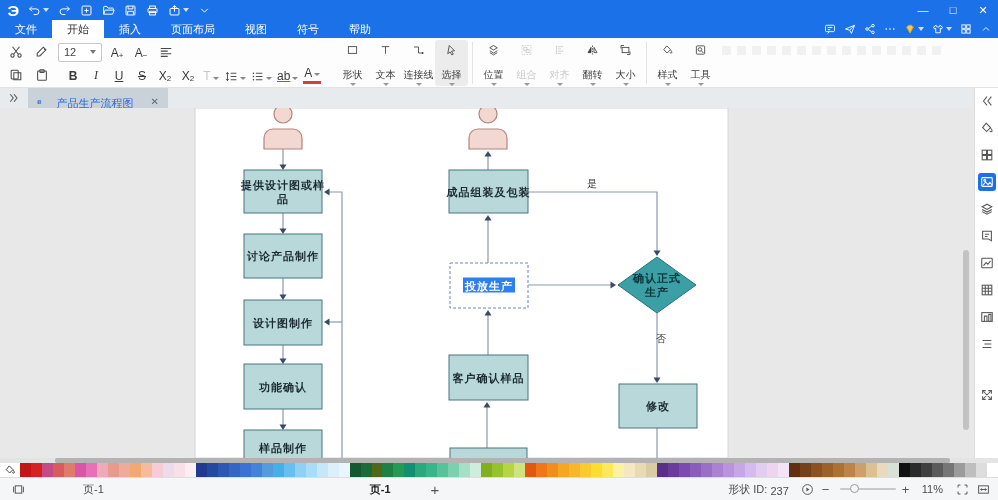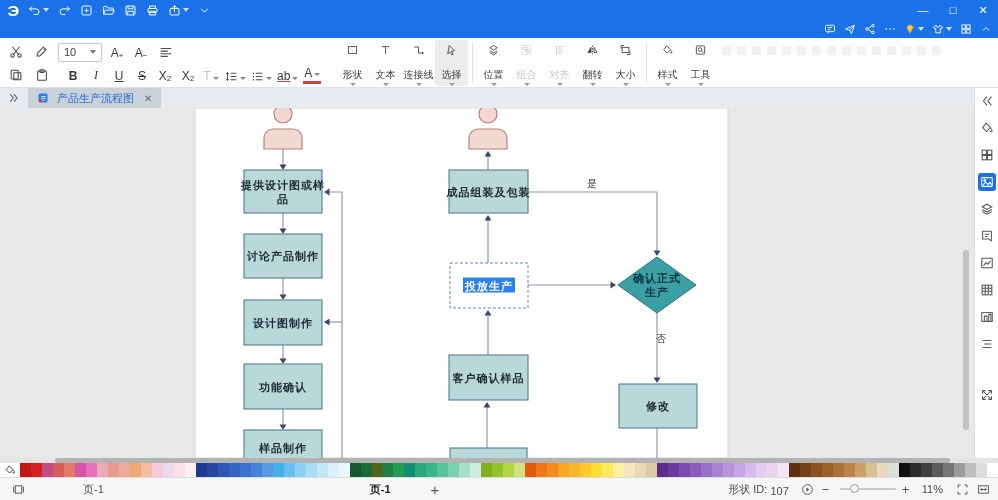--- a/index.html
+++ b/index.html
@@ -53,21 +53,21 @@
   .bigbtn .dcaret { width:0;height:0;border-left:3px solid transparent;border-right:3px solid transparent;border-top:3.5px solid #999; margin-top:1px; }
   .bigbtn.active { background:#ececec; }
   .bigbtn.disabled { color:#c9c9c9; } .bigbtn.disabled svg { stroke:#cfcfcf; }
   .faint-row { position:absolute; left:722px; top:8px; display:flex; gap:6px; }
   .faint-sq { width:9px; height:9px; background:#f1f1f1; border-radius:1px; }
 
   
   .tabbar { position:absolute; left:0; top:88px; width:974px; height:20px; background:#e8ebee; display:flex; align-items:stretch; }
   .tab-chevrons { width:28px; display:flex; align-items:center; justify-content:center; color:#555; }
   .tab-chevrons svg { width:12px; height:12px; stroke:#555; fill:none; stroke-width:1.4; }
-  .doctab { display:flex; align-items:center; gap:8px; background:#c9d1d9; padding:8px 9px; max-width:140px; }
+  .doctab { display:flex; gap:15px; background:#c9d1d9; padding:8px 9px; max-width:140px; }
   .doctab svg { width:12px; height:12px; }
   .doctab .dlabel { color:#2a6bd6; font-size:11px; white-space:nowrap; }
   .doctab .close-x { color:#5a6b7a; font-size:10px; margin-left:2px; }
 
   
   .main { position:absolute; left:0; top:108px; width:974px; height:350px; background:#e8e8e8; overflow:hidden; }
   .flowsvg { position:absolute; left:0; top:0; }
   .vscroll { position:absolute; right:5px; top:142px; width:6px; height:180px; background:#c2c2c2; border-radius:3px; }
 
   
@@ -156,20 +156,29 @@
         </span>
     </div>
     <div class="winbtns" id="win-btns">
         <div class="winbtn">—</div>
         <div class="winbtn">□</div>
         <div class="winbtn">✕</div>
       </div>
   </div>
 
   <div class="menubar">
+    <span id="menu-tabs" style="display:flex;">
+        <span class="menutab">文件</span>
+        <span class="menutab active">开始</span>
+        <span class="menutab">插入</span>
+        <span class="menutab">页面布局</span>
+        <span class="menutab">视图</span>
+        <span class="menutab">符号</span>
+        <span class="menutab">帮助</span>
+      </span>
     <div class="menu-right" id="menu-right">
         <span class="qicon">
           <svg viewBox="0 0 16 16">
             <rect x="2" y="3" width="12" height="8.5" rx="1.5"></rect>
             <path d="M5 14l2-2.5M5 6h6M5 8.8h3.5"></path>
           </svg>
         </span>
         <span class="qicon">
           <svg viewBox="0 0 16 16">
             <path d="M2 8l12-5-4 11-2.5-4.5z"></path>
@@ -231,21 +240,21 @@
               </svg>
             </span>
             <span class="sicon">
               <svg viewBox="0 0 16 16">
                 <path d="M2.5 9.5l7-7 3 3-7 7h-3z"></path>
                 <path d="M10.5 4.5l1.5 1.5"></path>
               </svg>
             </span>
           </span>
         <span class="combo size-combo">
-          <span>10</span>
+          <span>12</span>
             <span class="dcaret"></span>
         </span>
         <span class="tbtn">A<sup>+</sup></span>
         <span class="tbtn">A<sup>−</sup></span>
         <span class="sicon">
           <svg viewBox="0 0 16 16">
               <path d="M2 4h12M2 7h8M2 10h12M2 13h8"></path>
             </svg>
         </span>
           <span class="dcaret" style="border-top-color:#888;"></span>
@@ -668,21 +677,21 @@
     <span class="sb-item" style="margin-left:58px;">
       <span>页-1</span>
     </span>
     <span class="sb-item" style="margin-left:200px;">
       <span class="dcaret" style="border-top-color:#777;border-left:4px solid transparent;border-right:4px solid transparent;"></span>
     </span>
     <span class="sb-item" style="margin-left:58px;font-weight:bold;color:#222;">页-1</span>
     <span class="sb-item" style="margin-left:40px;font-size:15px;color:#555;">+</span>
     <span style="flex:1;"></span>
     <span class="sb-item">
-      <span>形状 ID:</span>&nbsp;<span>107</span>
+      <span>形状 ID:</span>&nbsp;<span>237</span>
     </span>
     <span class="sb-item" style="margin-left:12px;">
       <svg viewBox="0 0 16 16">
           <circle cx="8" cy="8" r="6"></circle>
           <path d="M6.6 5.6v4.8l3.8-2.4z" fill="#555" stroke="none"></path>
         </svg>
     </span>
     <span class="sb-item zoomsign" style="margin-left:8px;">−</span>
     <span class="slider">
         <span class="knob"></span>

